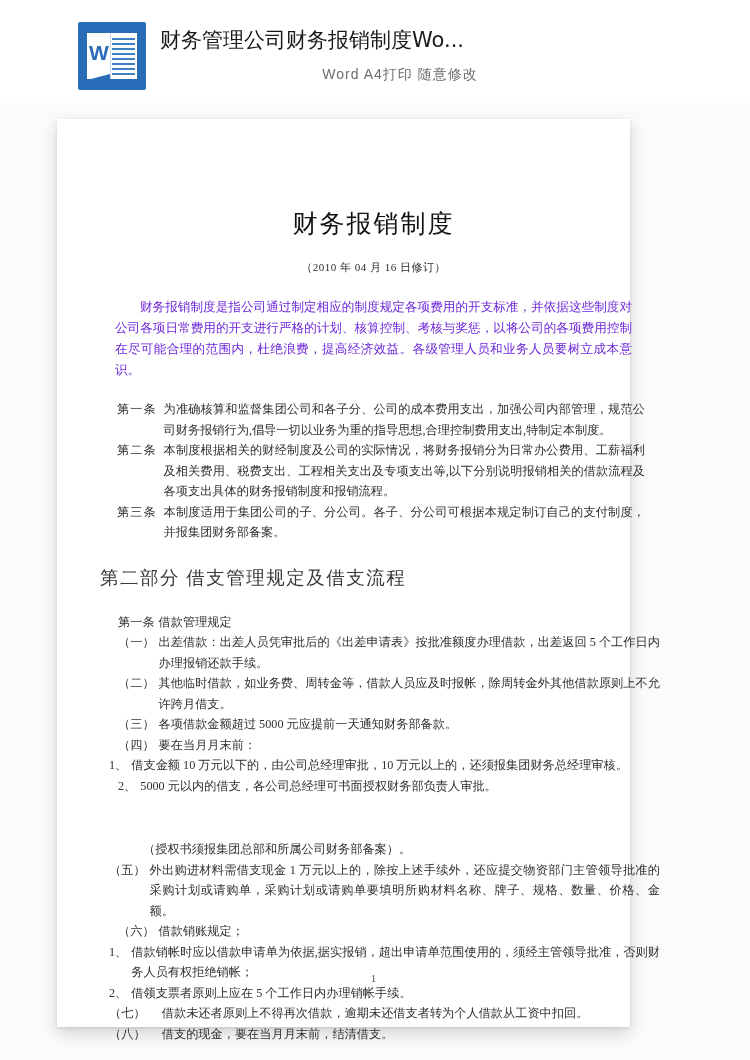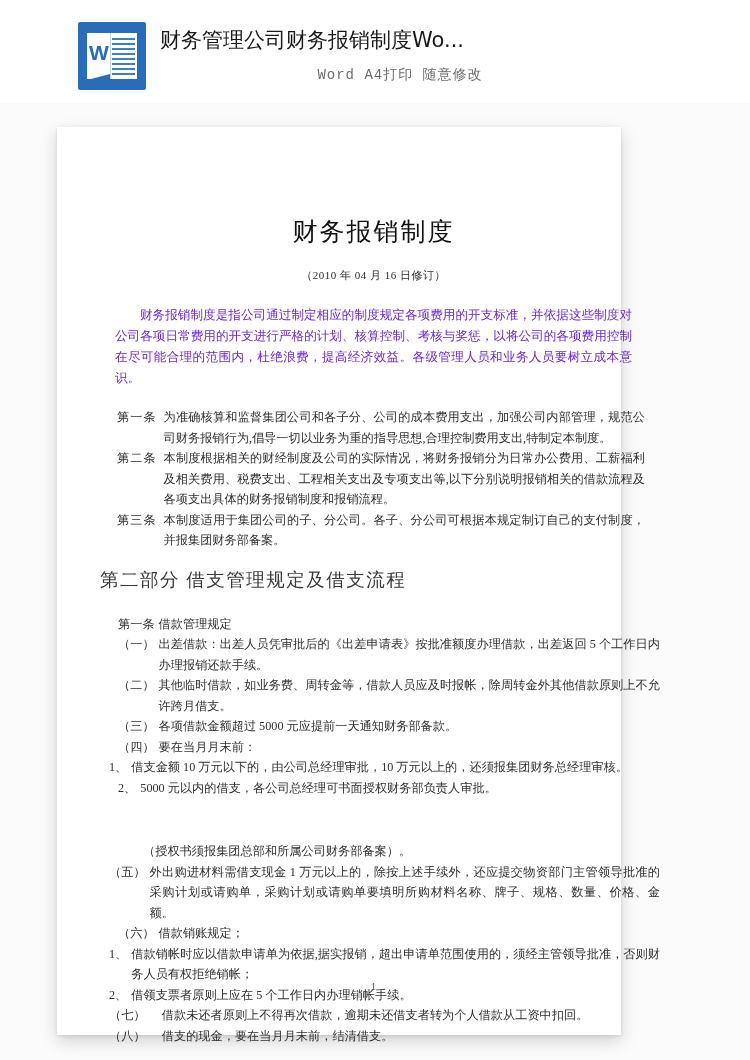--- a/index.html
+++ b/index.html
@@ -94,46 +94,45 @@
     font-family: "DejaVu Sans", "Liberation Sans", sans-serif;
     font-size: 21px;
     line-height: 44px;
     color: #1a1a1a;
     font-weight: normal;
     white-space: nowrap;
     overflow: hidden;
   }
   .doc-subtitle {
     margin: 4px 0 0 82px;
-    font-family: Liberation Mono, monospace;
+    font-family: Liberation Sans, sans-serif;
     font-size: 14px;
     letter-spacing: 1px;
     color: #6d6d6d;
     text-align: center;
     padding-right: 70px;
   }
 
   
   .sheet-wrap {
     position: absolute;
     left: 0;
     top: 103px;
     width: 750px;
     height: 957px;
     background: #fbfbfb;
   }
   .sheet {
     position: absolute;
     left: 57px;
-    top: 24px;
-    width: 529px;
+    top: 16px;
+    width: 573px;
     height: 908px;
     background: #ffffff;
     box-shadow: 0 6px 16px rgba(0,0,0,0.17), 0 1px 3px rgba(0,0,0,0.10);
-    padding-left: 35px;
   }
   .sheet-body {
     position: absolute;
     left: 0;
     top: 0;
     width: 633px;
     height: 908px;
     padding: 0;
     box-sizing: border-box;
     color: #2f2f2f;
@@ -166,21 +165,21 @@
   }
 
   .part-heading {
     margin: 22px 0 0 65px;
     font-size: 18px;
     letter-spacing: 1.5px;
     color: #3a3a3a;
     font-weight: normal;
   }
   .part-heading.two {
-    margin: 16px 0 0 43px;
+    margin: 22px 0 0 43px;
     font-size: 18.5px;
   }
 
   .clause-list {
     margin: 18px 45px 0 60px;
     padding: 0;
     list-style: none;
   }
   .clause {
     display: flex;

